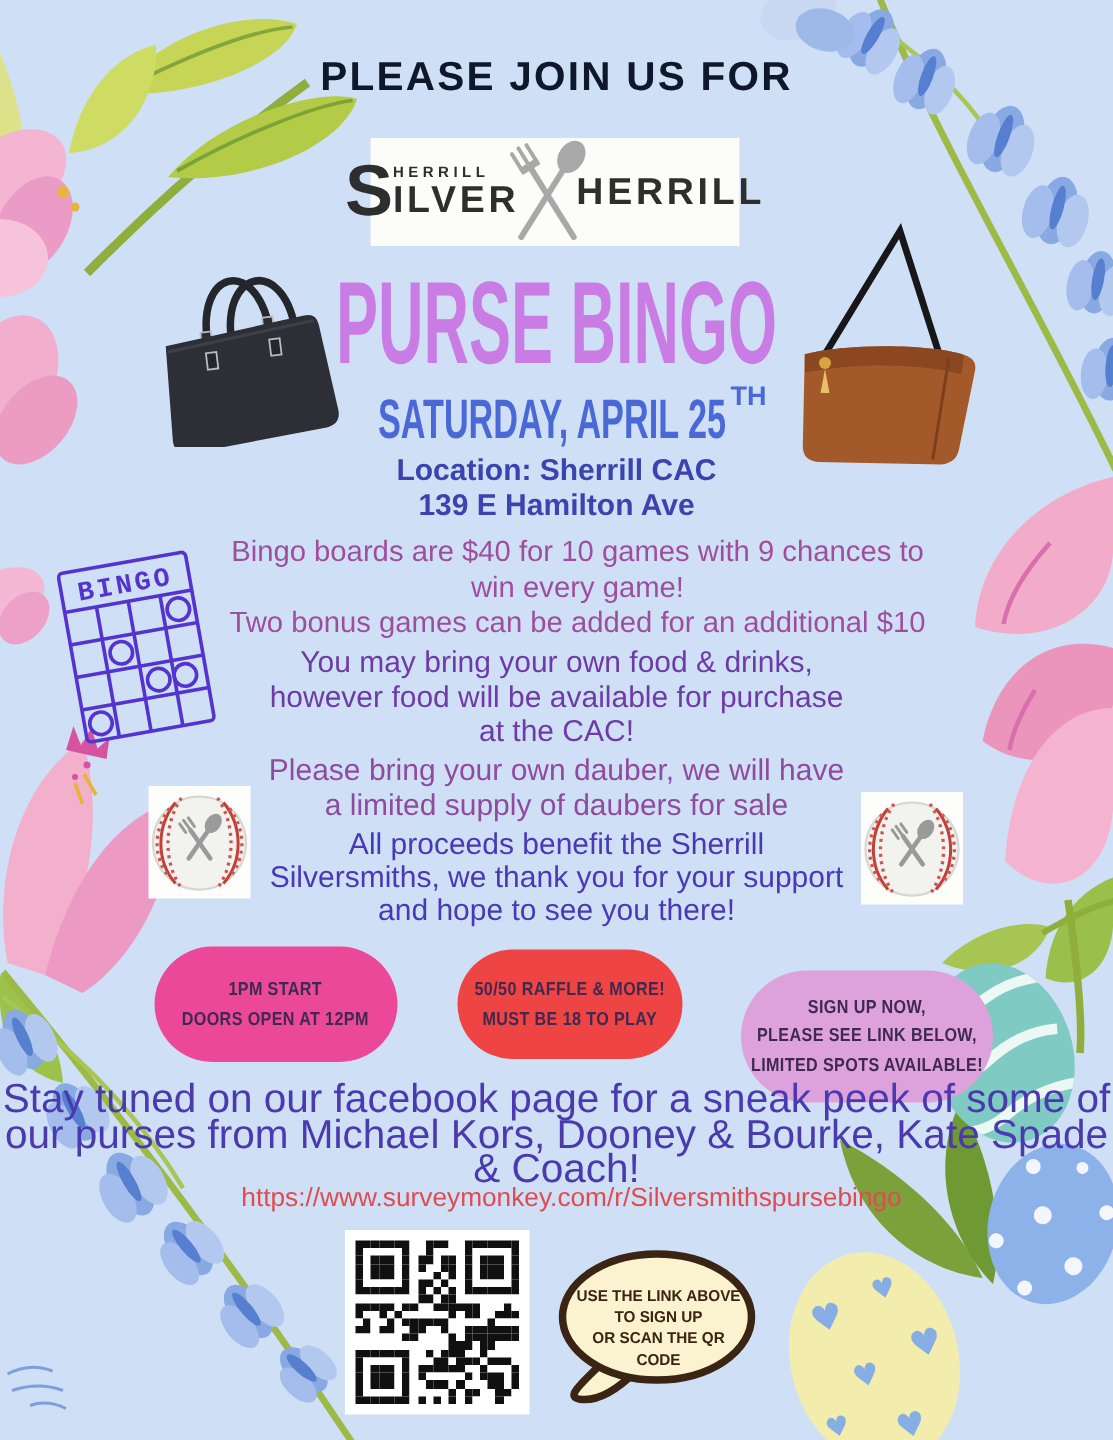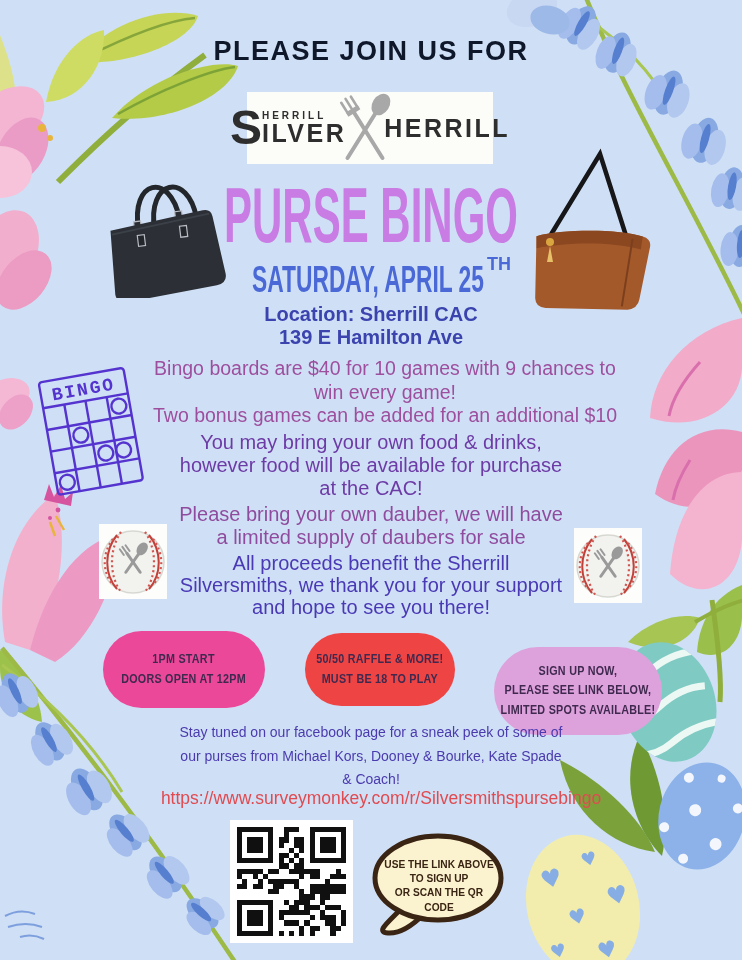--- a/index.html
+++ b/index.html
@@ -17,21 +17,21 @@
   .logo-ilver{font-size:25px;font-weight:bold;letter-spacing:2.5px;}
   .logo-smiths{font-size:25px;font-weight:bold;letter-spacing:2.5px;}
   .logo-utensils{margin:0 -10px;position:relative;top:2px;}
   .title-svg{position:absolute;left:0;top:176px;width:742px;height:82px;}
   .date-svg{position:absolute;left:0;top:250px;width:742px;height:52px;}
   .location-text{top:303px;font-size:20px;line-height:23px;color:#3a43ae;font-weight:bold;}
   .pricing-text{top:357px;font-size:19.5px;line-height:23.5px;color:#9d4f9e;margin-left:28px;}
   .food-text{top:431px;font-size:20px;line-height:23px;color:#6d3ba6;}
   .dauber-text{top:503px;font-size:20px;line-height:23px;color:#8f4c9e;}
   .proceeds-text{top:552px;font-size:20px;line-height:22px;color:#4a39b5;}
-  .facebook-text{top:721px;font-size:14px;line-height:23.5px;color:#4a3aae;}
+  .facebook-text{top:721px;font-size:27px;line-height:23.5px;color:#4a3aae;}
   .signup-url{top:788px;font-size:17.5px;color:#e04b51;}
   .signup-url a{color:#e04b51;text-decoration:none;margin-left:20px;}
   .pill{position:absolute;display:flex;align-items:center;justify-content:center;text-align:center;
         color:#40294f;font-weight:bold;}
   .pill-inner{transform:scaleX(0.86);font-size:12.5px;line-height:1.55;letter-spacing:0.3px;white-space:nowrap;}
   .pill1{left:103px;top:631px;width:162px;height:77px;border-radius:39px;background:#ec4899;}
   .pill2{left:305px;top:633px;width:150px;height:73px;border-radius:37px;background:#ef4444;}
   .pill3{left:494px;top:624px;width:168px;height:88px;border-radius:44px;background:#dda2dc;margin-top:23px;}
   .qr{position:absolute;left:230px;top:820px;width:123px;height:123px;background:#fff;padding:7px;}
   .qr-grid{width:100%;height:100%;display:grid;grid-template-columns:repeat(21,1fr);grid-template-rows:repeat(21,1fr);}

